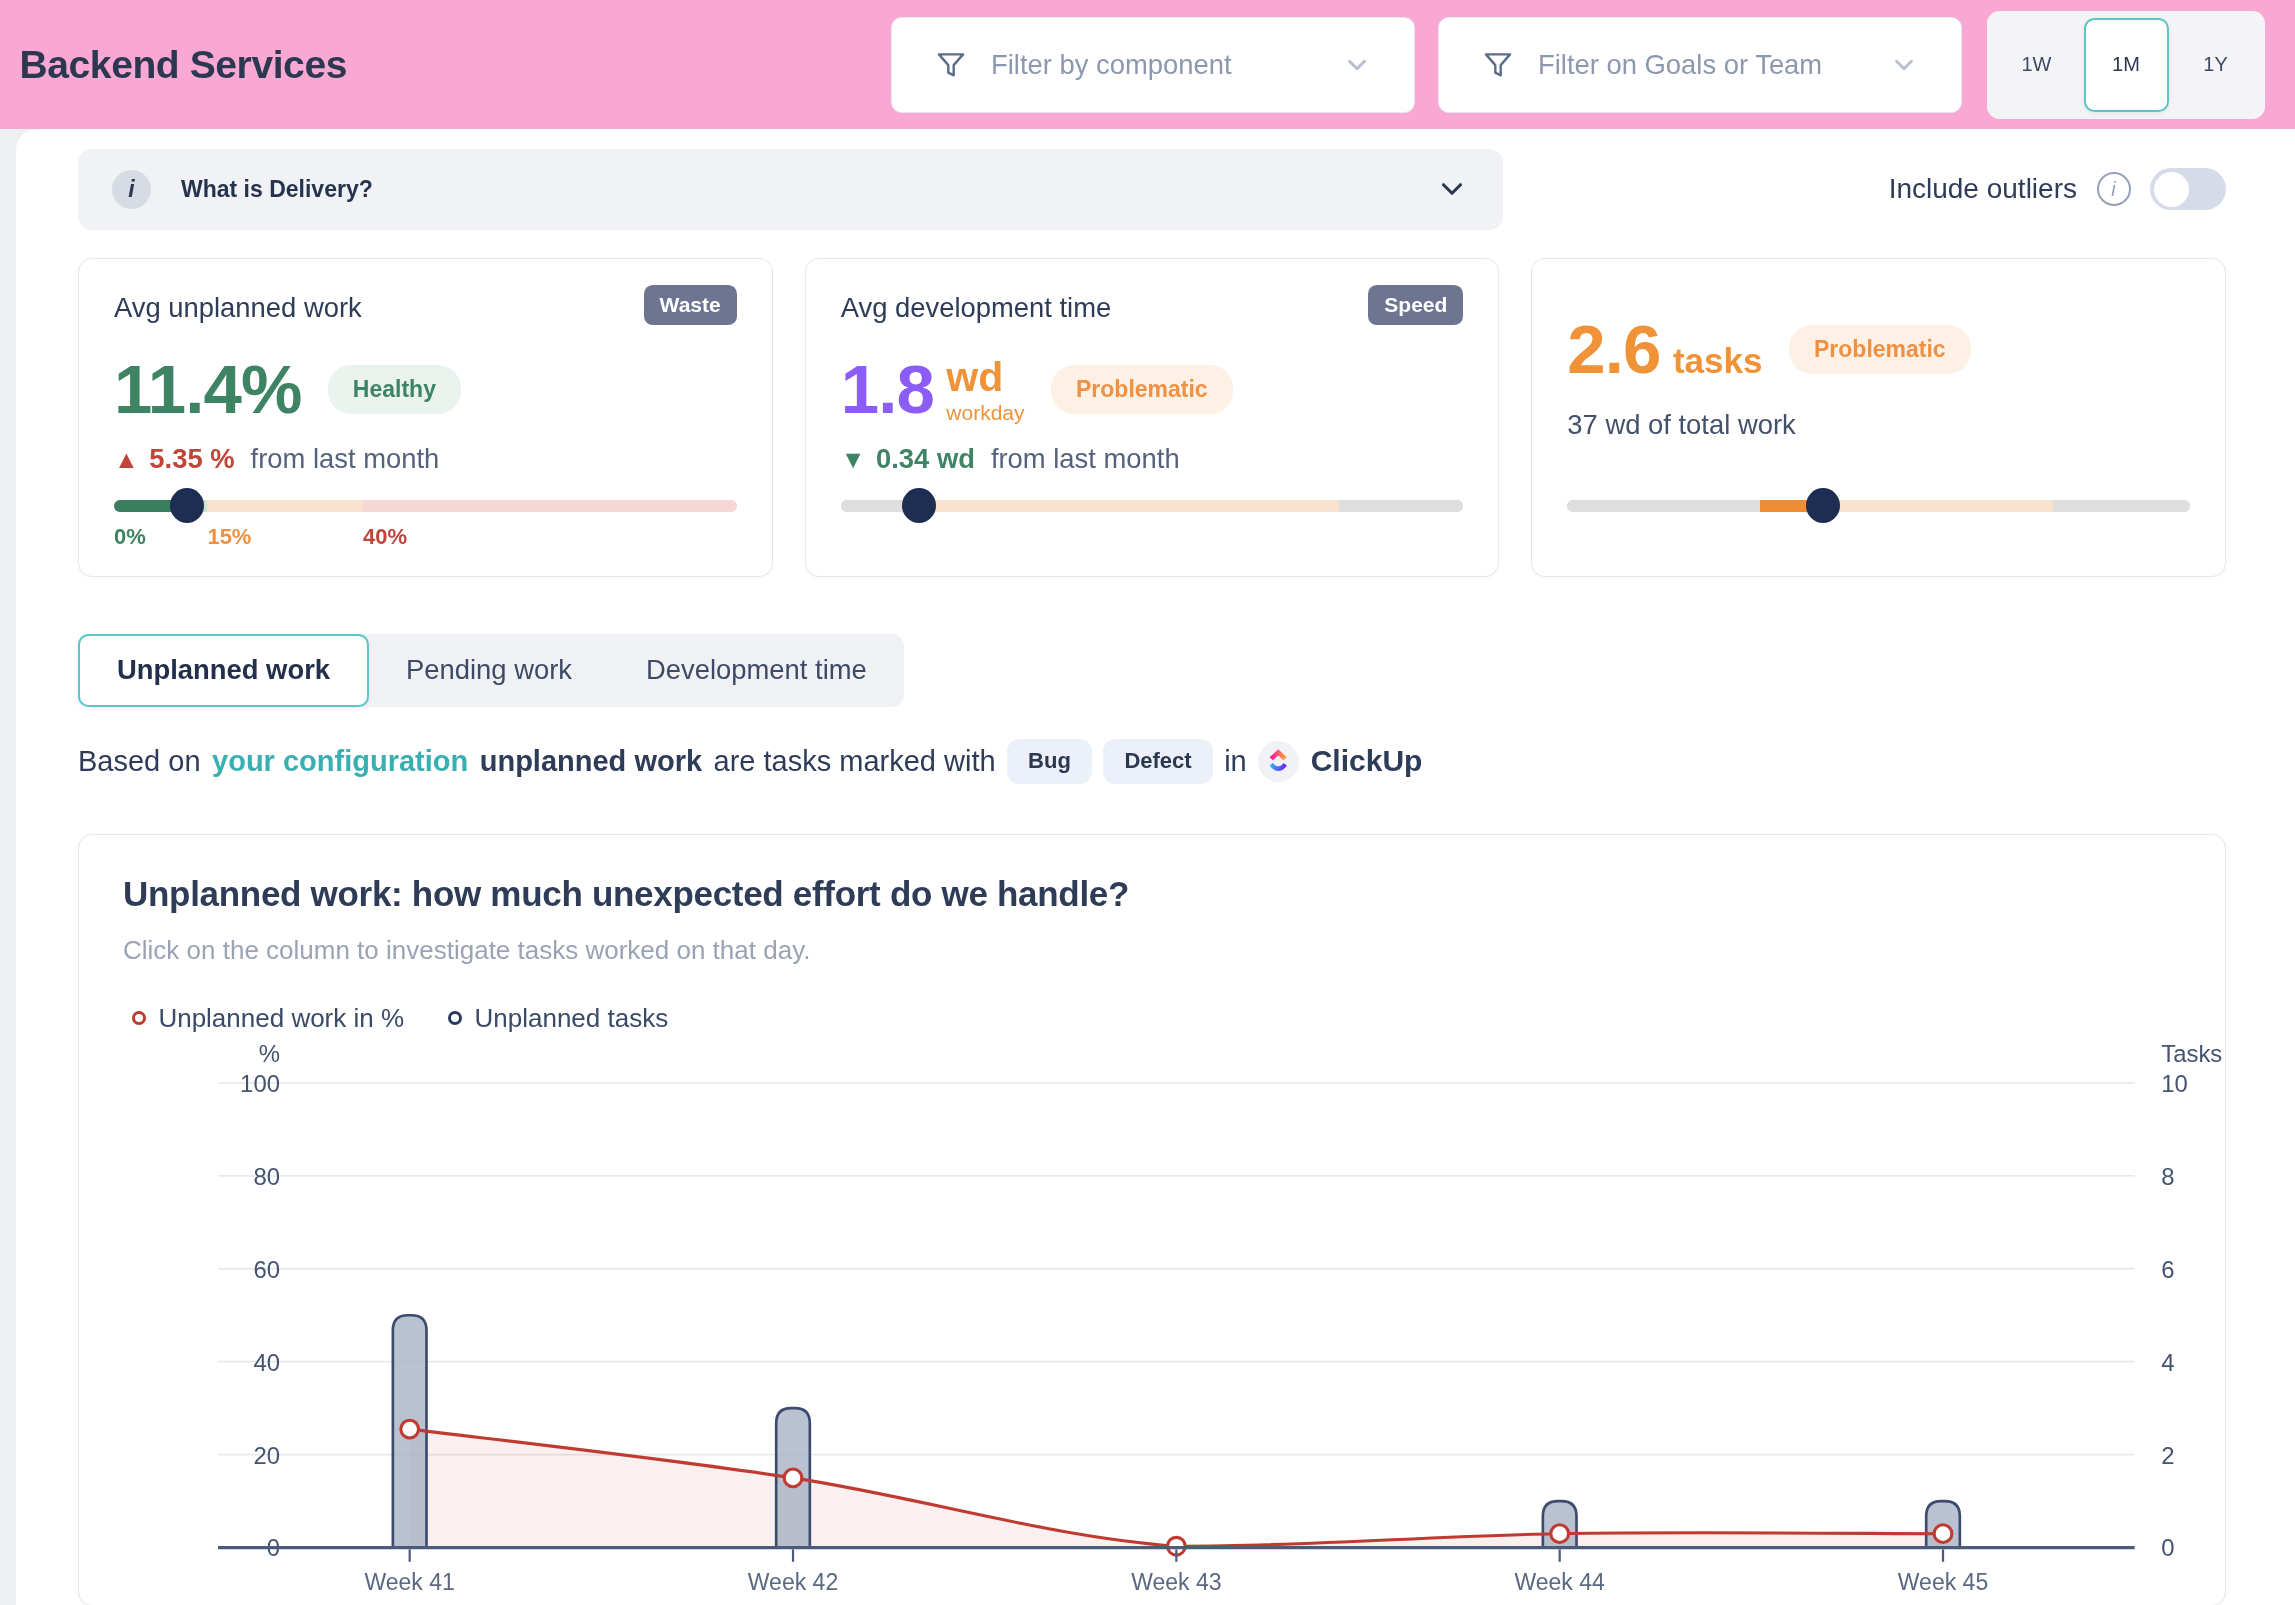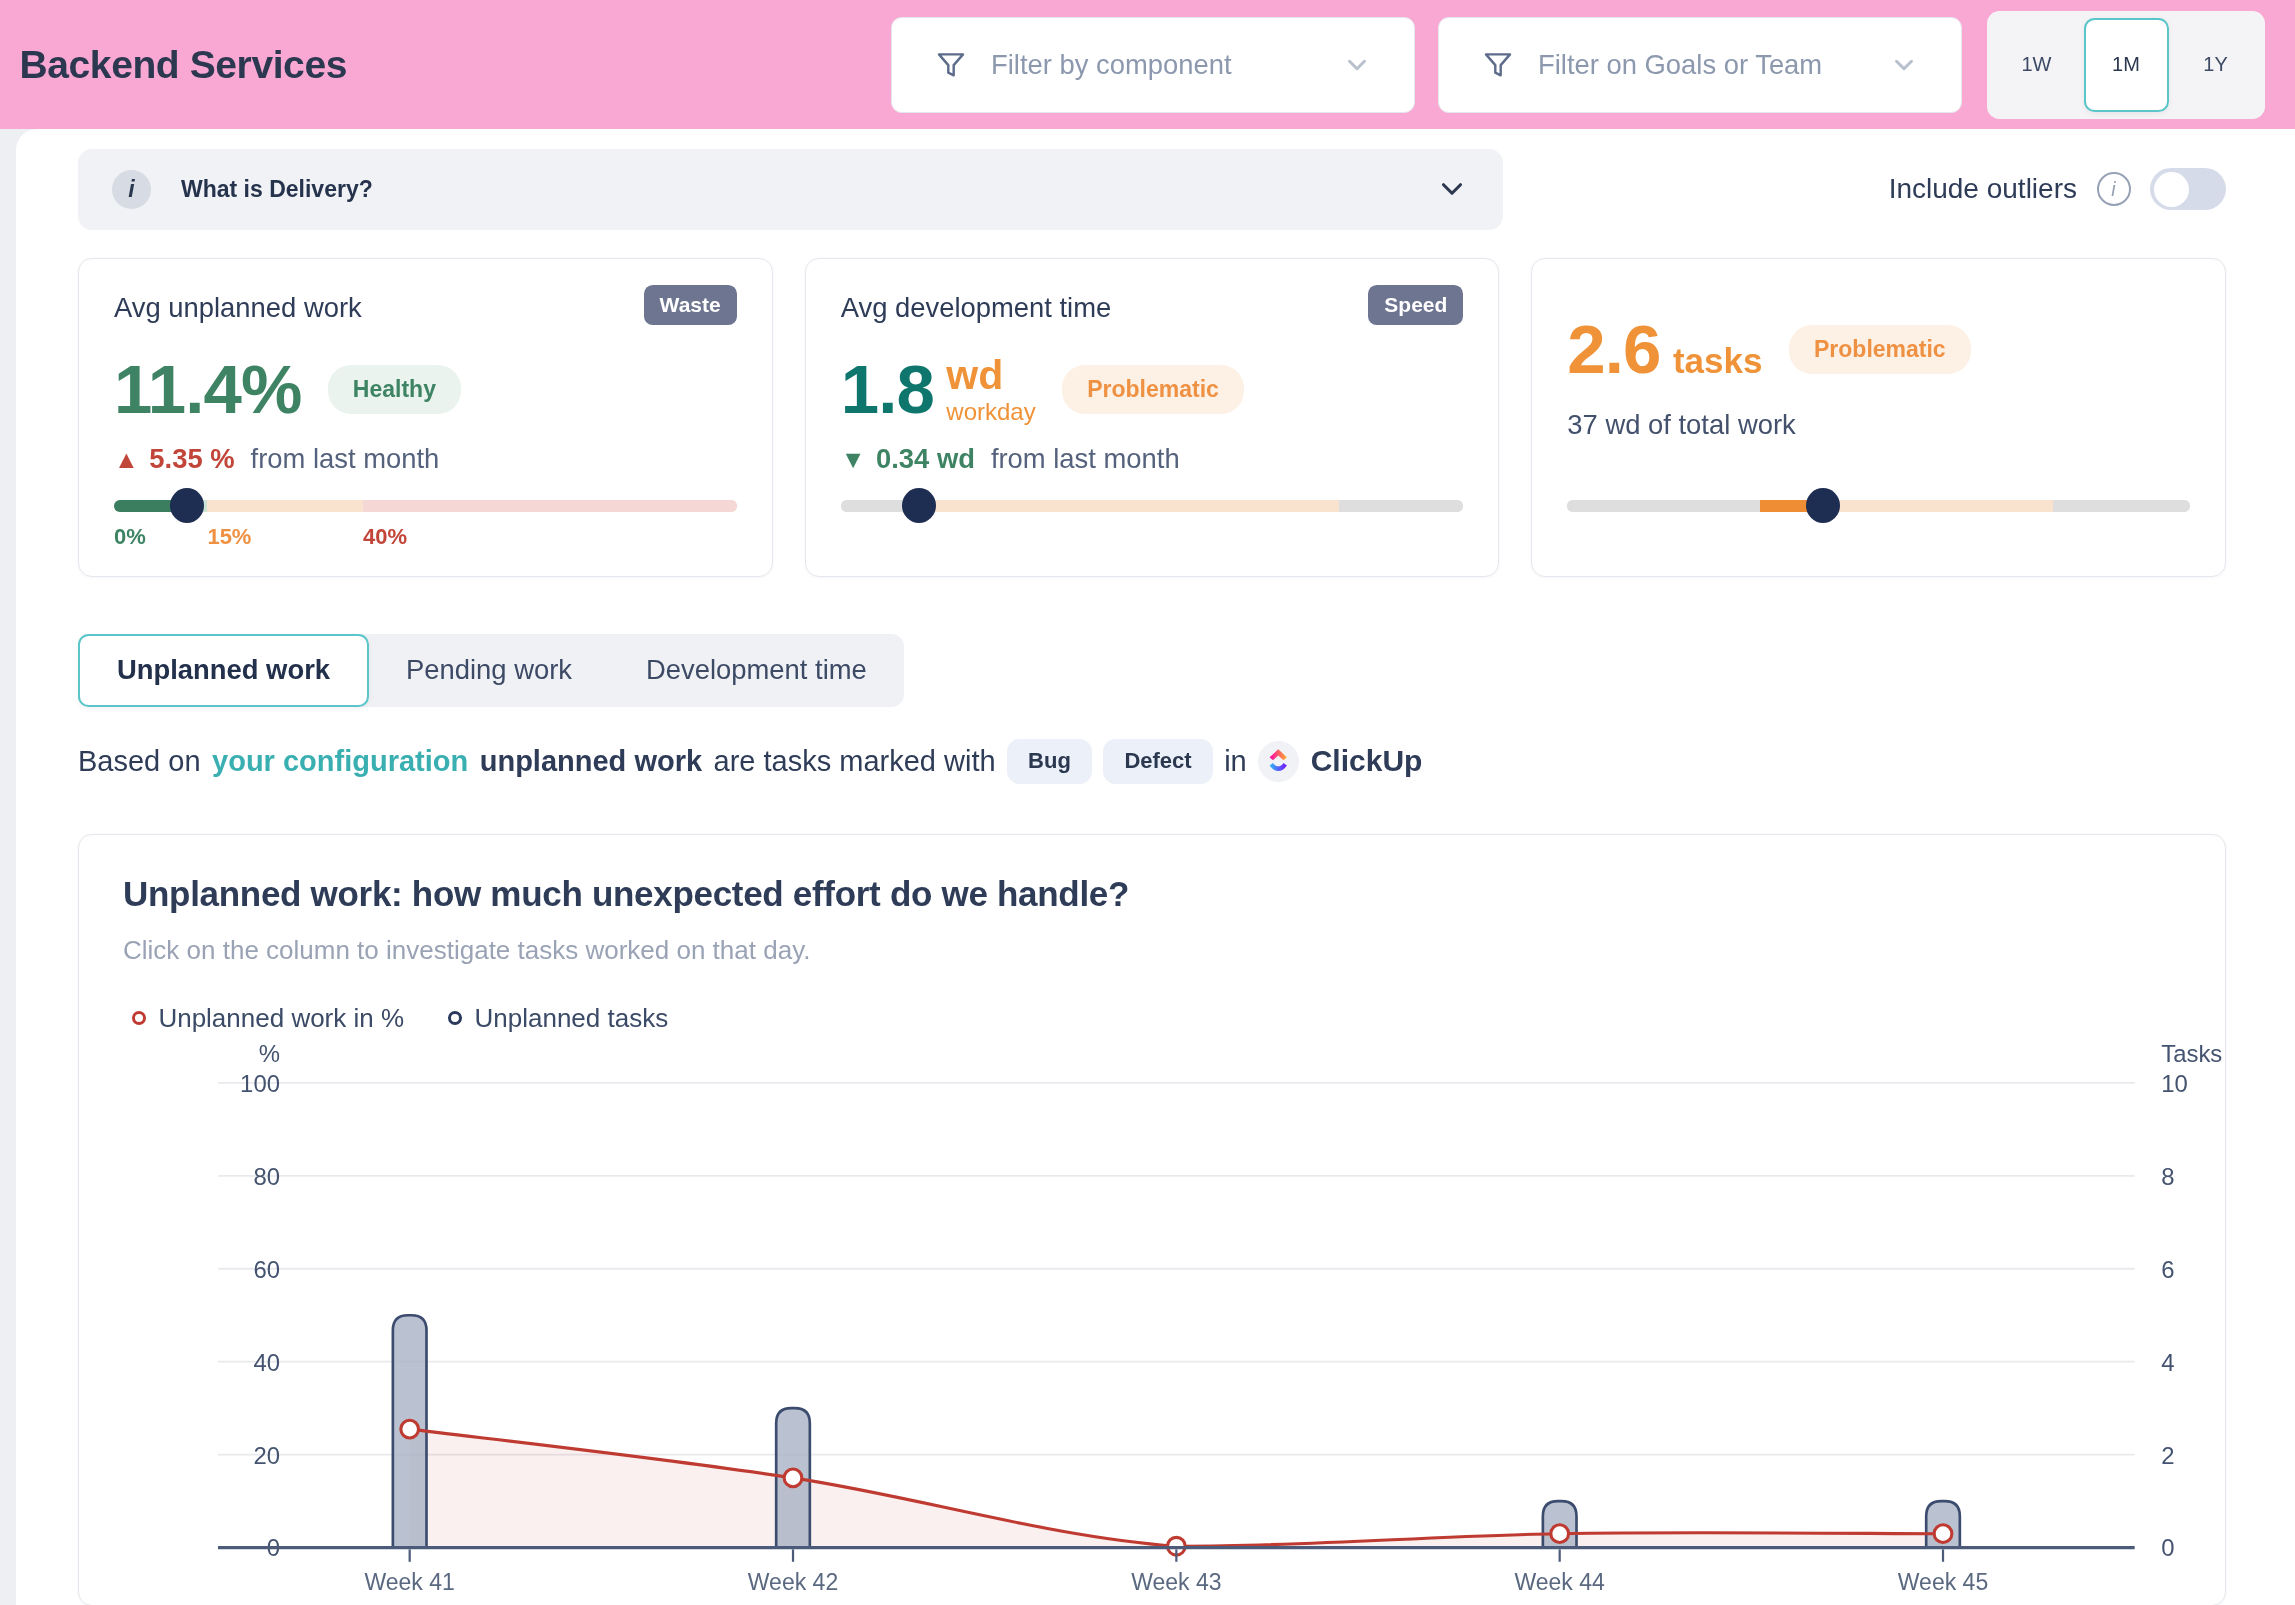--- a/index.html
+++ b/index.html
@@ -41,21 +41,21 @@
   .cards-row { display:flex; gap:32px; margin-bottom:57px; }
   .card { flex:1; height:319px; background:#fff; border:1.8px solid #e4e7ed; border-radius:14px;
           padding:26.5px 35px; position:relative; box-shadow:0 0.9px 2.7px rgba(30,45,82,0.04); }
   .card-head { display:flex; justify-content:space-between; align-items:flex-start; }
   .card-title { font-size:27.4px; color:#2e3c58; padding-top:7px; }
   .tag { background:#6e7590; color:#fff; font-size:21px; font-weight:700; border-radius:8.8px; padding:8px 16px; }
   .value-row { display:flex; align-items:center; margin-top:25px; }
   .big-value { font-size:69px; font-weight:700; letter-spacing:-0.9px; }
   .unit-col { display:flex; flex-direction:column; margin-left:12.4px; line-height:1; }
   .unit-main { font-size:41px; font-weight:700; }
-  .unit-sub { font-size:24px; margin-top:4px; }
+  .unit-sub { font-size:21px; margin-top:4px; }
   .unit-inline { font-size:35px; font-weight:700; margin-left:12.4px; margin-top:23px; }
   .status-pill { font-size:23px; font-weight:700; border-radius:23px; padding:10.6px 25px; margin-left:26.5px; }
   .delta-row { display:flex; align-items:center; margin-top:14px; gap:10.6px; }
   .delta-glyph { font-size:25px; }
   .delta-value { font-size:27.4px; font-weight:700; }
   .delta-suffix { font-size:27.4px; color:#55627d; margin-left:5.3px; }
   .card-subtext { font-size:27.4px; color:#44516d; margin-top:19.5px; }
   .slider { position:absolute; left:35px; right:35px; top:241px; }
   .slider .track { position:relative; height:12.4px; border-radius:6.2px; overflow:hidden; }
   .slider .seg { position:absolute; top:0; height:12.4px; }
@@ -172,21 +172,21 @@
       <div class="knob" style="left: 11.8%;"></div>
         </div>
     </div>
 
     <div class="card">
       <div class="card-head">
         <div class="card-title">Avg development time</div>
         <div class="tag">Speed</div>
       </div>
       <div class="value-row">
-        <span class="big-value" style="color:#0f766e">1.8</span>
+        <span class="big-value" style="color:#8b5cf6">1.8</span>
         <span class="unit-col" style="color:#ef9238">
           <span class="unit-main">wd</span>
           <span class="unit-sub">workday</span>
         </span>
         <span class="status-pill" style="color:#ef9143;background:#fdf0e4">Problematic</span>
       </div>
       <div class="delta-row">
         <span class="delta-glyph" style="color:#3e8464">▼</span>
         <span class="delta-value" style="color:#3e8464">0.34 wd</span>
         <span class="delta-suffix">from last month</span>

